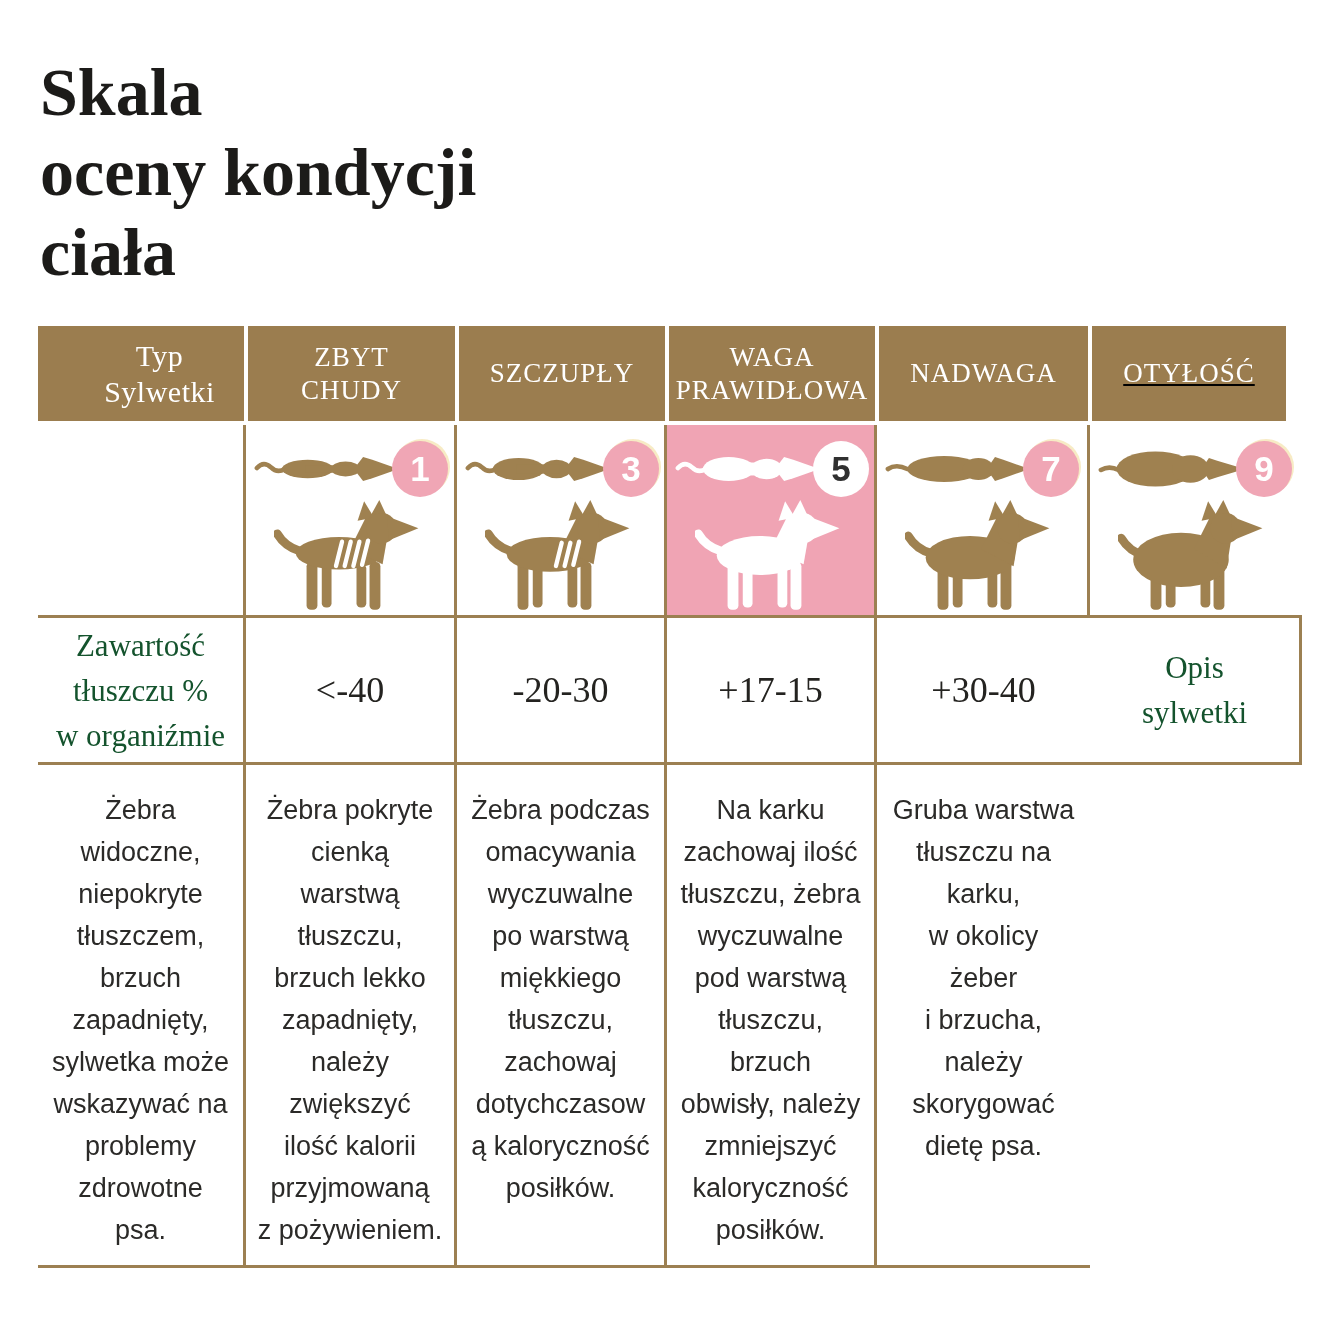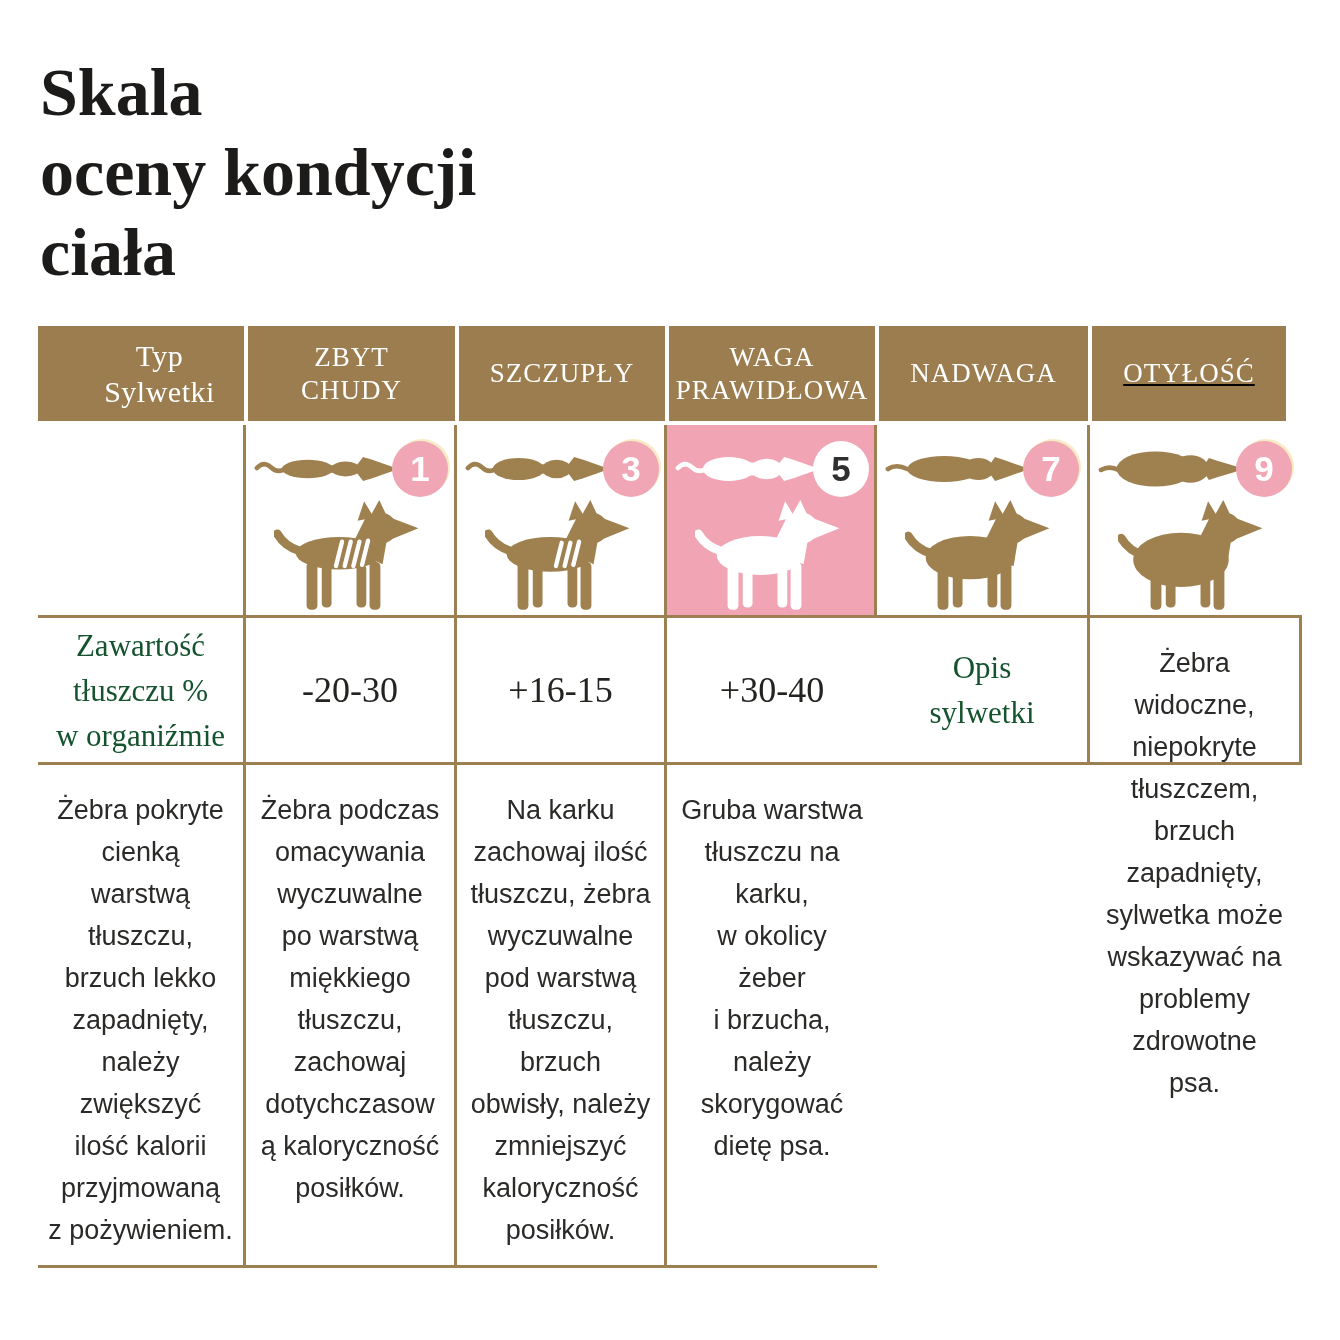--- a/index.html
+++ b/index.html
@@ -222,22 +222,23 @@
         <polygon class="f" points="83,2 92,17 77,20"></polygon>
         <polygon class="f" points="97,1 104,16 88,17"></polygon>
         <circle class="f" cx="99" cy="27" r="14"></circle>
         <polygon class="f" points="104,16 133,27 106,38"></polygon>
       </svg>
     </div>
 
     <div class="cell vline hline rowlabel">Zawartość
 tłuszczu %
 w organiźmie</div>
+    <div class="cell vline hline fatval">&lt;-40</div>
     <div class="cell vline hline fatval">-20-30</div>
-    <div class="cell vline hline fatval">+16-15</div>
+    <div class="cell vline hline fatval">+17-15</div>
     <div class="cell hline fatval">+30-40</div>
 
     <div class="cell vline hline rowlabel">Opis
 sylwetki</div>
     <div class="cell vline hline desc">Żebra
 widoczne,
 niepokryte
 tłuszczem,
 brzuch
 zapadnięty,

